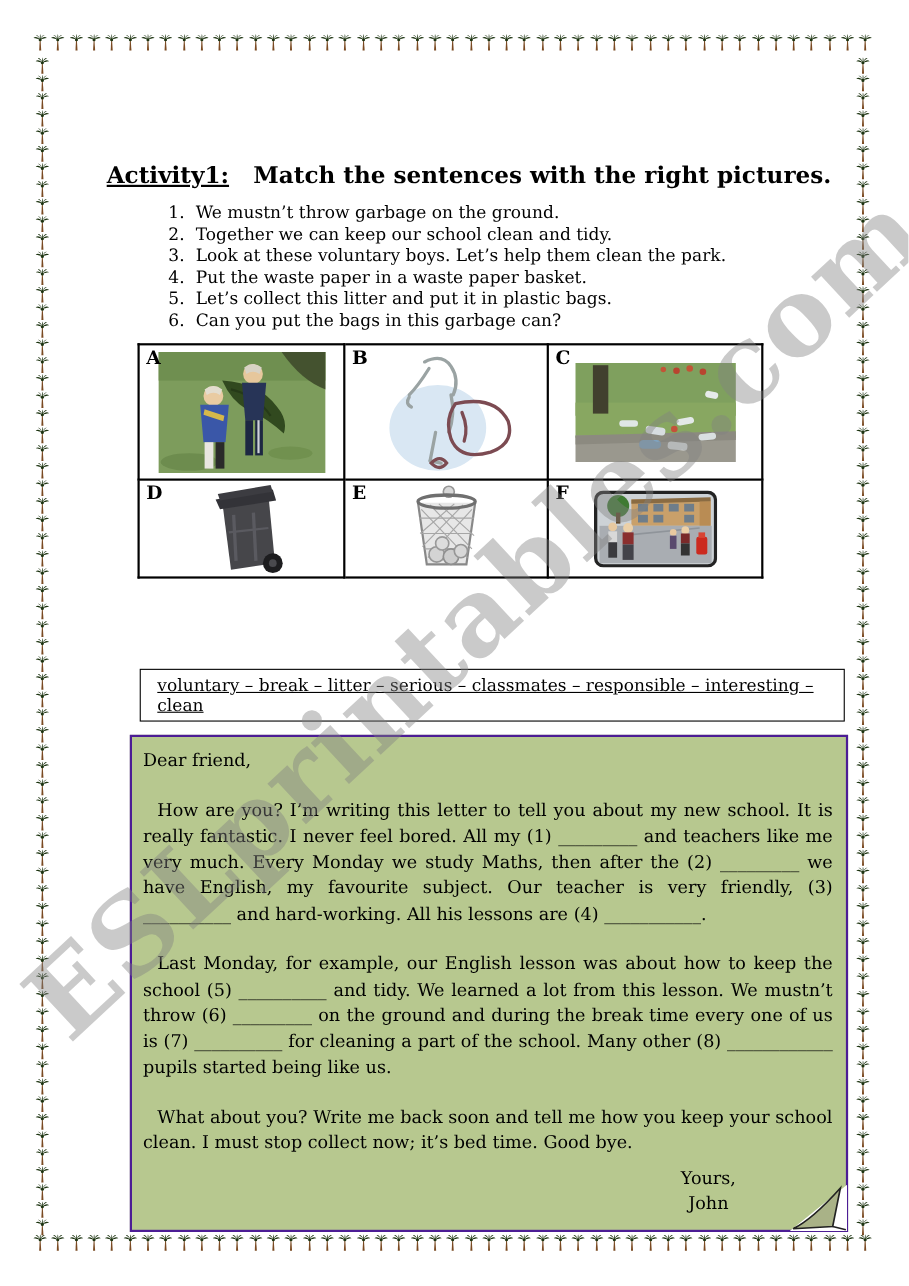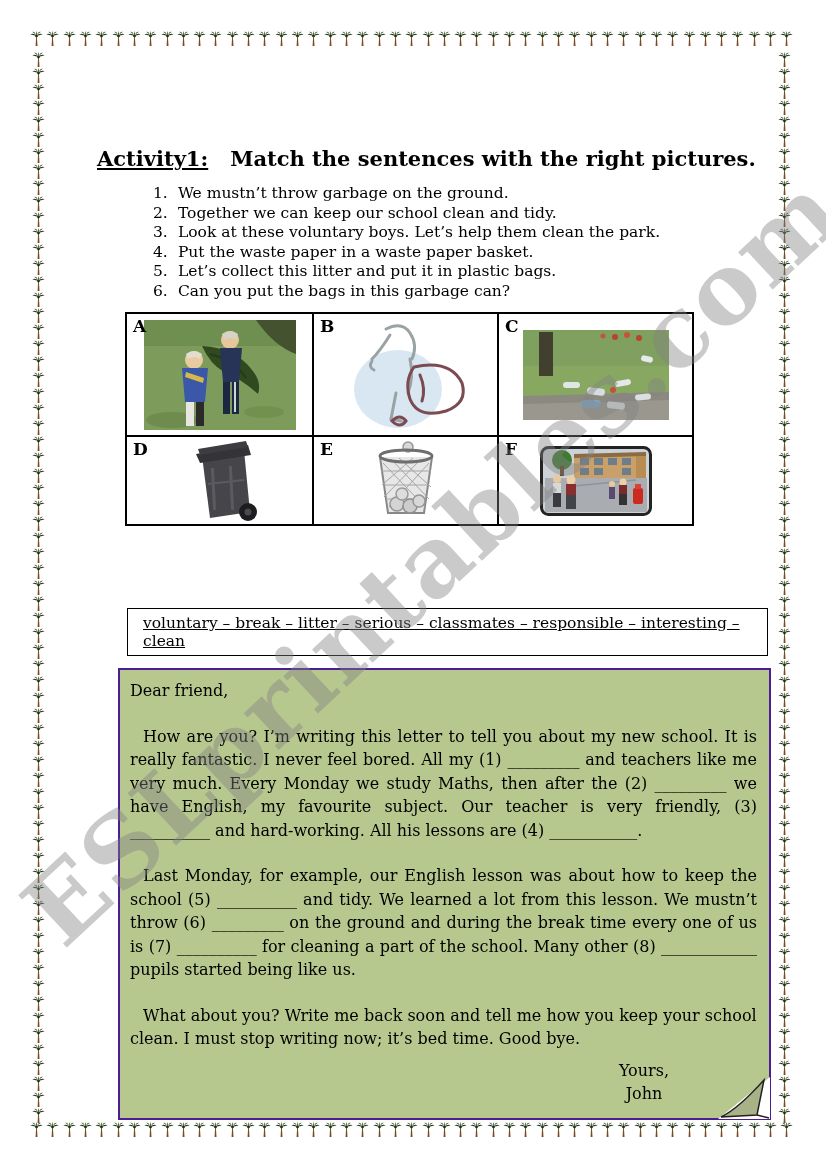--- a/index.html
+++ b/index.html
@@ -2999,21 +2999,21 @@
   </tbody>
     </table>
 
 
   <div class="word-box">voluntary – break – litter – serious – classmates – responsible –  interesting – clean</div>
 
   <div class="letter">
     <div>Dear friend,</div>
     <p>How are you? I’m writing this letter to tell you about my new school. It is really fantastic. I never feel bored. All my (1) _________ and teachers like me very much. Every Monday we study Maths, then after the (2) _________ we have English, my favourite subject. Our teacher is very friendly, (3) __________ and hard-working. All his lessons are (4) ___________.</p>
     <p>Last Monday, for example, our English lesson was about how to keep the school (5) __________ and tidy. We learned a lot from this lesson. We mustn’t throw (6) _________ on the ground and during the break time every one of us is (7) __________ for cleaning a part of the school. Many other (8) ____________ pupils started being like us.</p>
-    <p class="no-justify">What about you? Write me back soon and tell me how you keep your school clean. I must stop writing now; it’s bed time. Good bye.</p>
+    <p class="no-justify">What about you? Write me back soon and tell me how you keep your school clean. I must stop collect now; it’s bed time. Good bye.</p>
     <div class="closing">
       <span class="closing-inner">
         <span style="display:block">Yours,</span>
         <span style="display:block">John</span>
       </span>
     </div>
     <svg class="curl" width="52" height="42" viewBox="0 0 52 42">
       <polygon points="0,42 52,42 52,0" fill="#ffffff"></polygon>
       <path d="M3,40 Q20,32 46,3 L39,38 Z" fill="#a9b287" stroke="#222" stroke-width="1.5"></path>
       <path d="M39,38 L51,41" stroke="#222" stroke-width="1.5" fill="none"></path>

